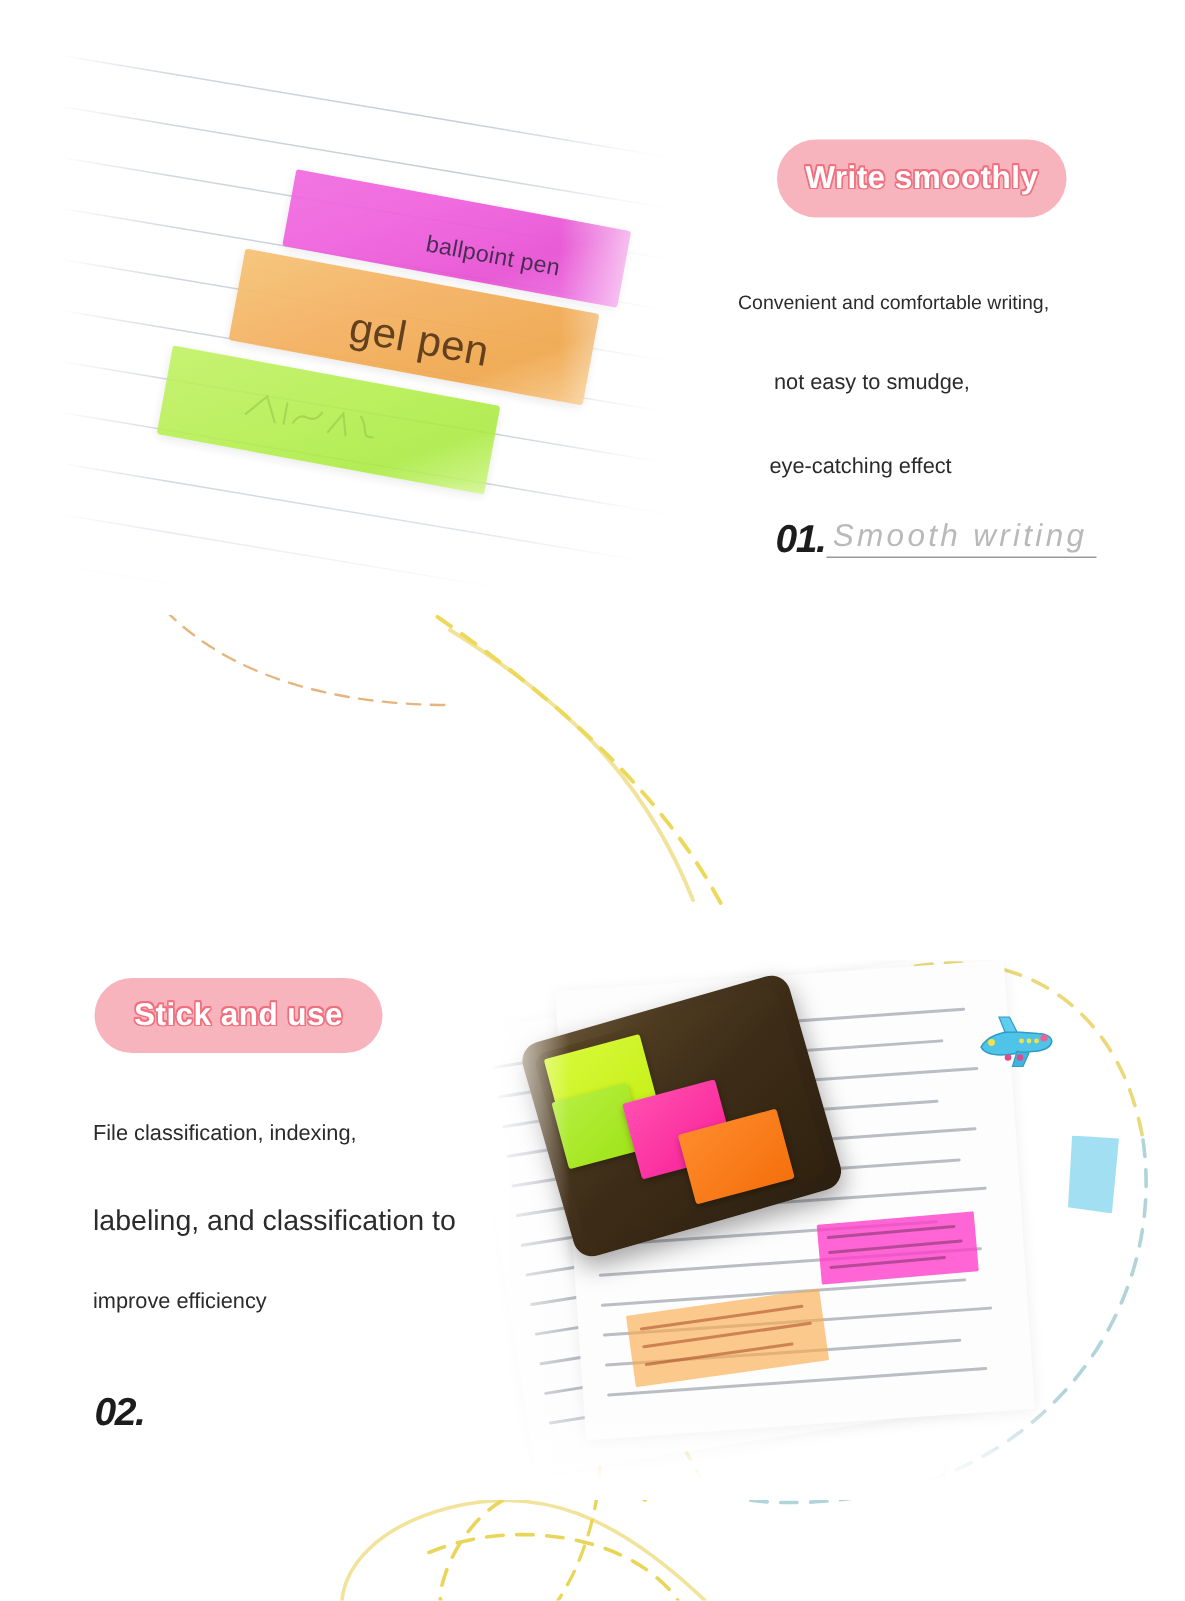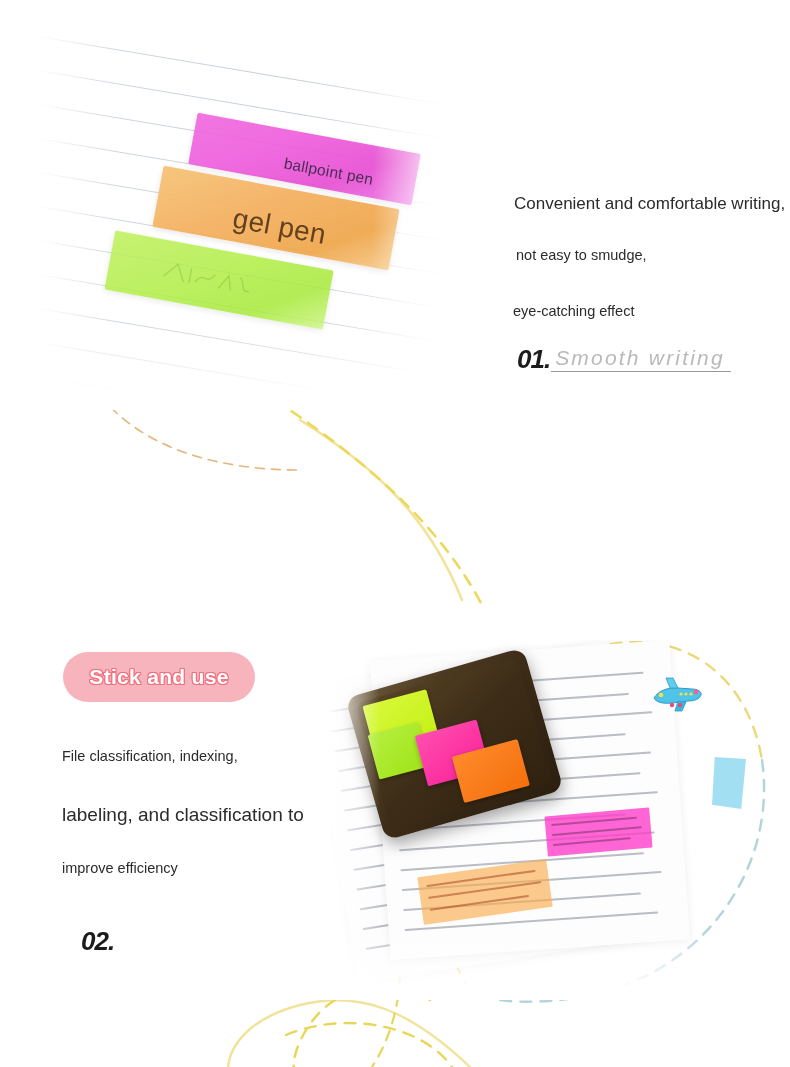--- a/index.html
+++ b/index.html
@@ -219,22 +219,23 @@
     <div class="strip strip-green">
       <svg class="scribble" viewBox="0 0 110 28">
         <path d="M8,20 L20,6 L28,22 M34,8 L34,22 M40,20 C46,8 52,22 58,10 M64,22 L72,8 L76,22 M84,8 C90,14 86,22 94,20" fill="none" stroke="#5e8a12" stroke-width="1.4" stroke-linecap="round" opacity=".8"></path>
       </svg>
     </div>
 
     <div class="fade-r"></div>
     <div class="fade-b"></div>
   </div>
 
-
-  <div class="body-line" style="left:514px;top:194px;font-size:17px;">Convenient and comfortable writing,</div>
+  <div class="badge" id="badge1">Write smoothly</div>
+
+  <div class="body-line" style="left:492px;top:194px;font-size:13px;">Convenient and comfortable writing,</div>
   <div class="body-line" style="left:516px;top:247px;font-size:14.5px;">not easy to smudge,</div>
   <div class="body-line" style="left:513px;top:303px;font-size:14.5px;">eye-catching effect</div>
 
   <div class="numline" style="left:517px;top:346px;">
     <span class="num">01.</span>
     <span class="scriptlbl">Smooth writing</span>
   </div>
 
   <div class="photo2">
 
@@ -313,17 +314,17 @@
   </svg>
 
   <div class="bluetag"></div>
 
   <div class="badge" id="badge2">Stick and use</div>
 
   <div class="body-line" style="left:62px;top:748px;font-size:14.5px;">File classification, indexing,</div>
   <div class="body-line" style="left:62px;top:804px;font-size:19px;">labeling, and classification to</div>
   <div class="body-line" style="left:62px;top:860px;font-size:14.5px;">improve efficiency</div>
 
-  <div class="numline" style="left:81px;top:928px;text-align:right;">
+  <div class="numline" style="left:63px;top:928px;text-align:right;">
     <span class="num">02.</span>
   </div>
 
 </div>
 
 </body></html>

